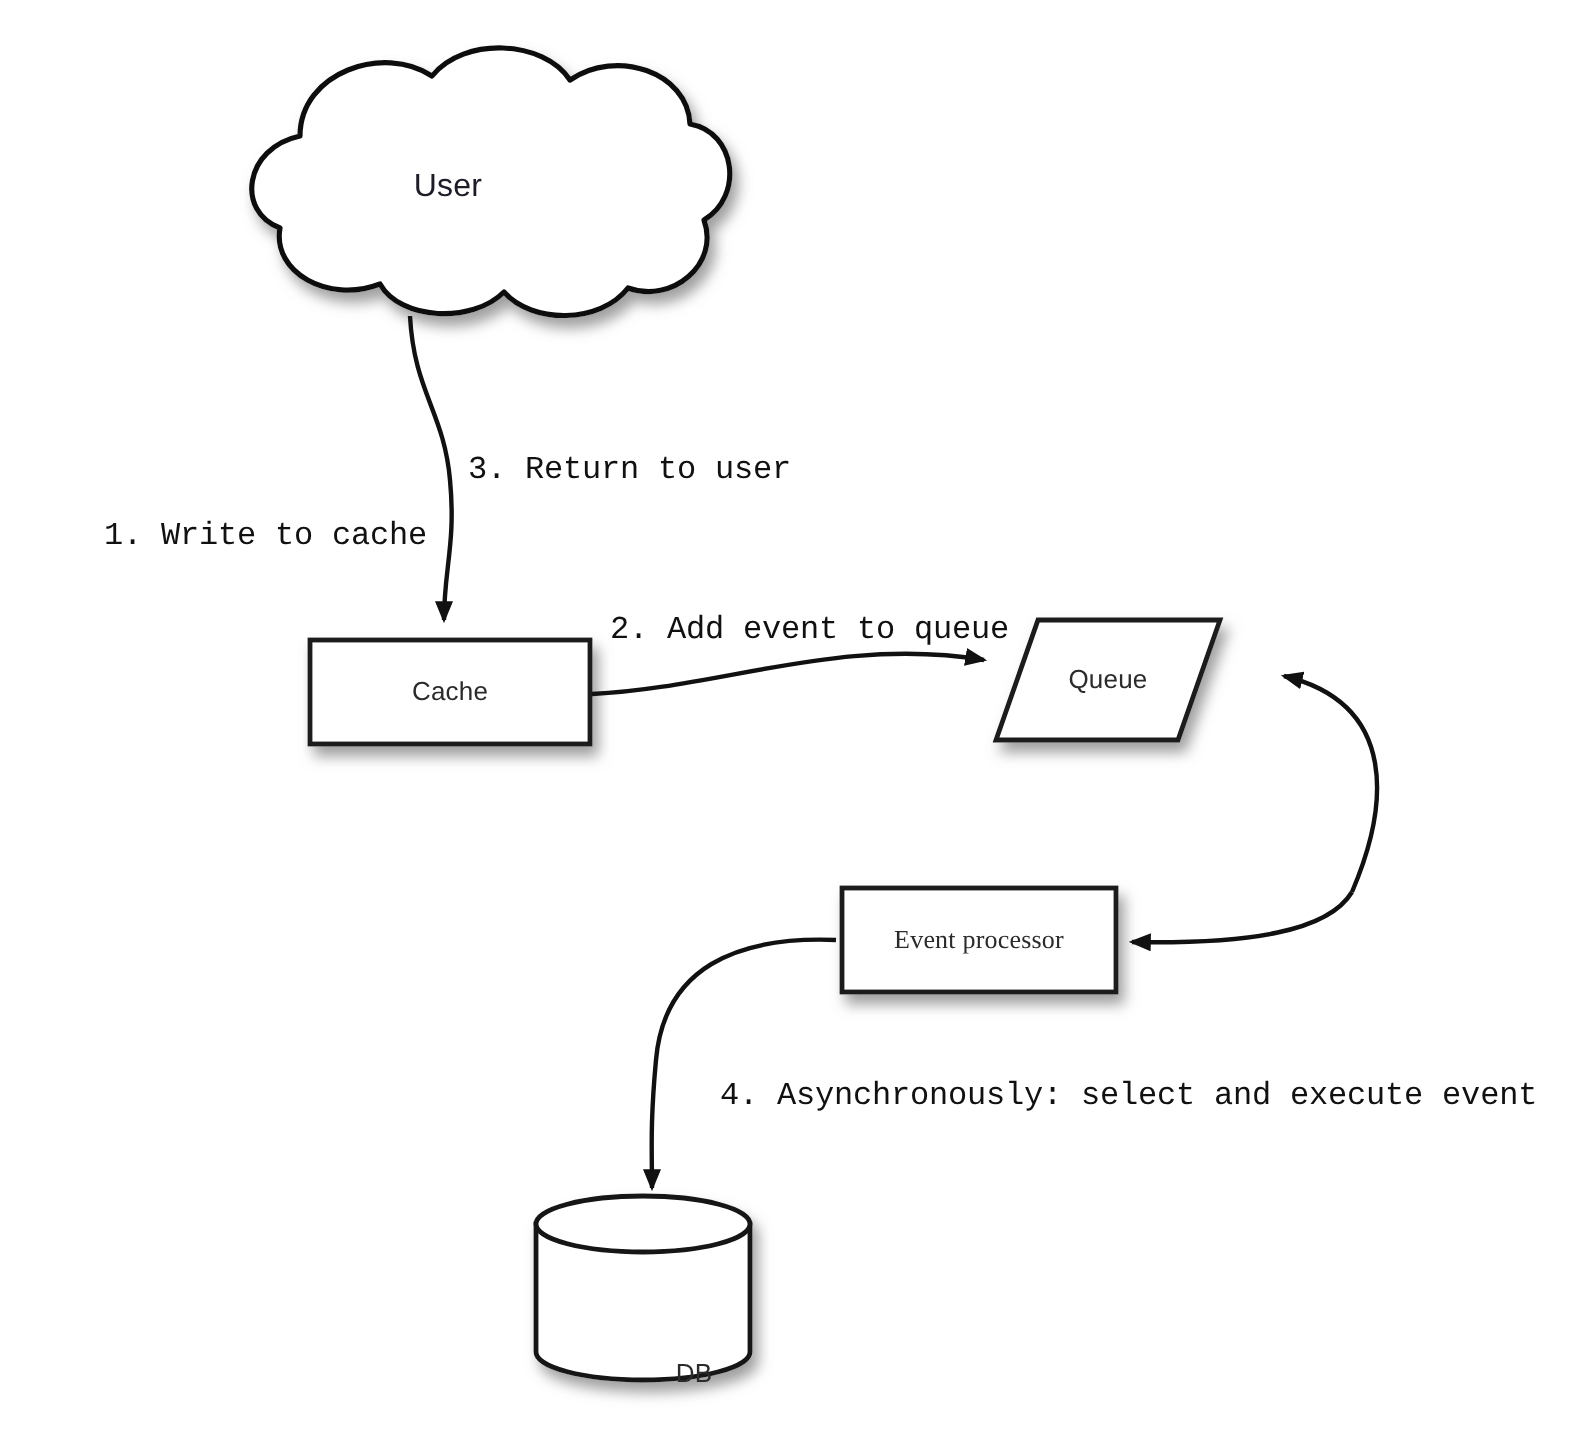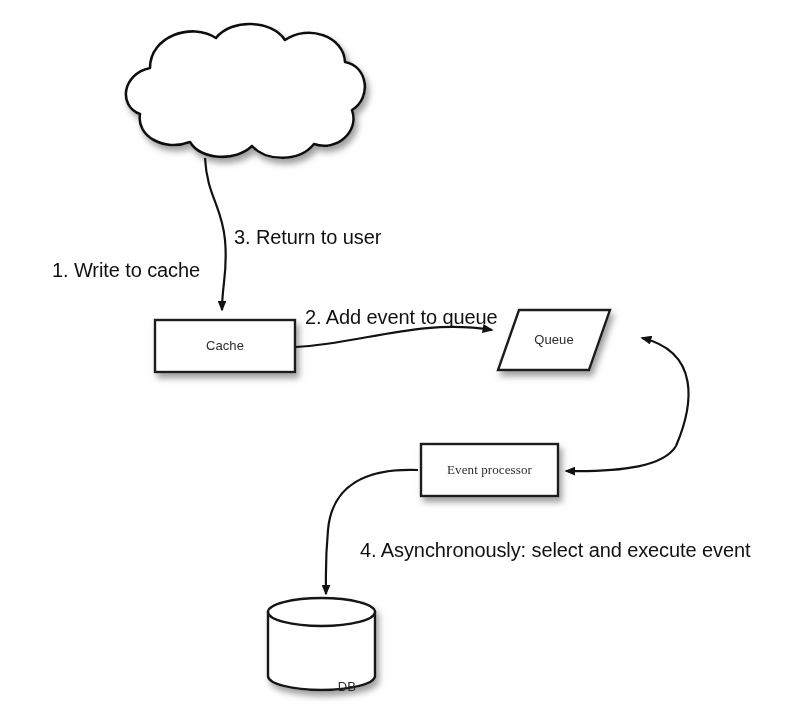--- a/index.html
+++ b/index.html
@@ -30,22 +30,22 @@
     white-space: nowrap;
     text-align: center;
     letter-spacing: 0.1px;
   }
   .node-label.user {
     font-size: 16px;
     color: #1d1d28;
   }
   .step-label {
     position: absolute;
-    font-family: Liberation Sans, sans-serif;
-    font-size: 20px;
+    font-family: Liberation Mono, monospace;
+    font-size: 16px;
     color: #111111;
     white-space: nowrap;
     letter-spacing: -0.1px;
   }
 </style>
 </head>
 <body>
 
 <div id="canvas">
 
@@ -93,20 +93,21 @@
 
     <path fill="none" stroke="#111111" stroke-width="2.2" marker-end="url(#arrowhead)" d="M296,347 C360,344 420,318 492,330"></path>
 
     <path fill="none" stroke="#111111" stroke-width="2.2" marker-end="url(#arrowhead)" d="M676,446 C694,404 700,352 642,338"></path>
 
     <path fill="none" stroke="#111111" stroke-width="2.2" marker-end="url(#arrowhead)" d="M676,446 C664,466 624,472 566,471"></path>
 
     <path fill="none" stroke="#111111" stroke-width="2.2" marker-end="url(#arrowhead)" d="M418,470 C368,468 332,484 328,530 C325,562 326,576 326,594"></path>
   </svg>
 
+  <div class="node-label user" style="left:88px; top:85px; width:272px;">User</div>
 
   <div class="node-label" style="left:155px; top:338px; width:140px;">Cache</div>
 
   <div class="node-label" style="left:498px; top:332px; width:112px;">Queue</div>
 
   <div class="node-label" style="left:421px; top:462px; width:137px;font-family:Liberation Serif, serif;">Event processor</div>
 
   <div class="node-label" style="left:268px; top:679px; width:118px;margin-left:20px;">DB</div>
 
   <div class="step-label" style="left:52px; top:259px;">1. Write to cache</div>

